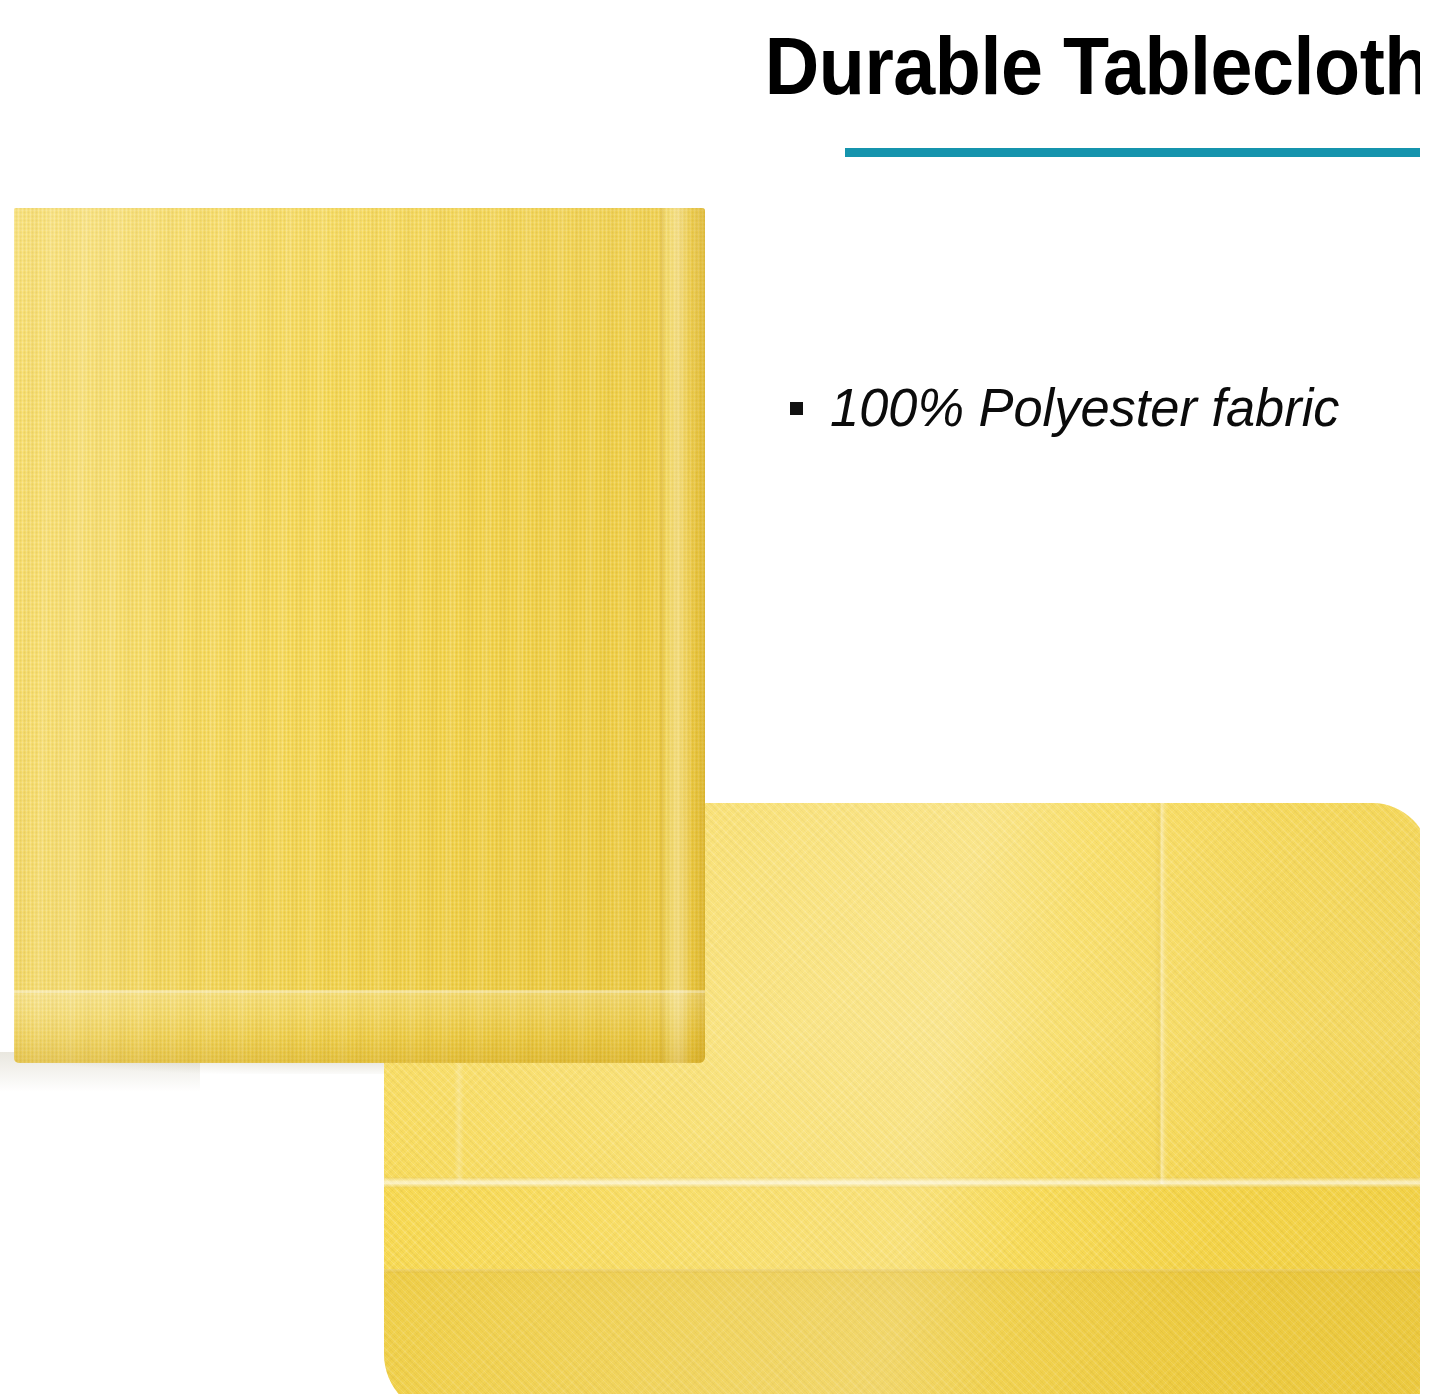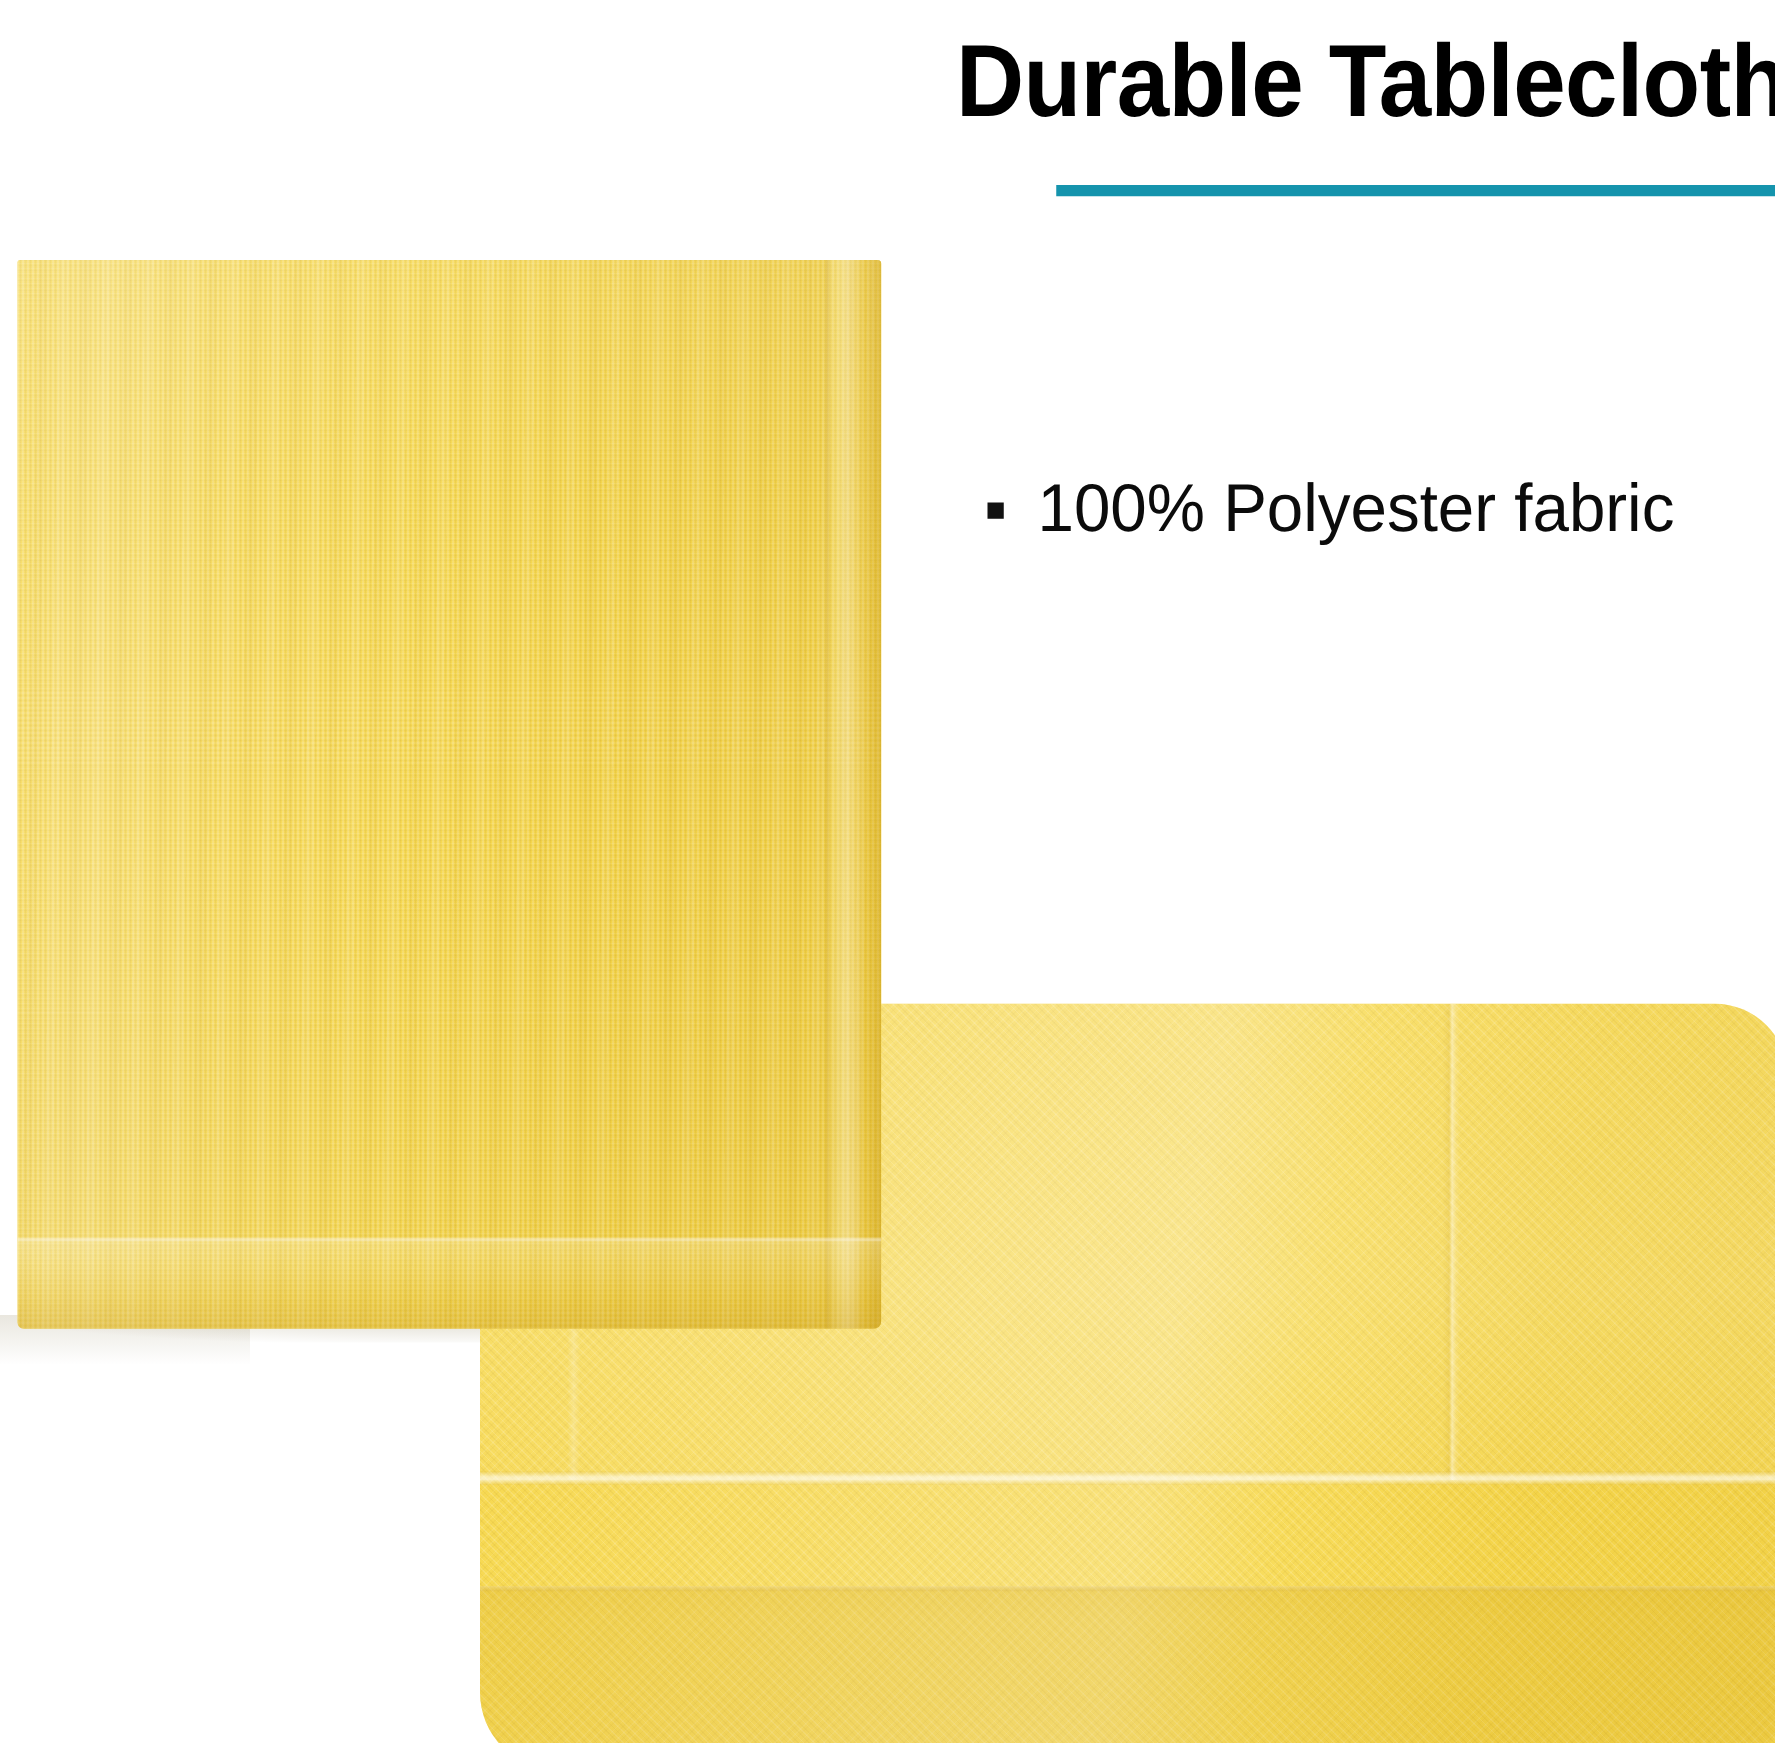--- a/index.html
+++ b/index.html
@@ -48,20 +48,21 @@
     height: 9px;
     background: #1594ad;
   }
 
   
   .bullet-list {
     position: absolute;
     left: 790px;
     top: 352px;
     width: 620px;
+    font-style: italic;
   }
   .bullet-row {
     position: relative;
     display: flex;
     align-items: flex-start;
     height: 118px;
   }
   .bullet-marker {
     flex: 0 0 auto;
     width: 13px;

